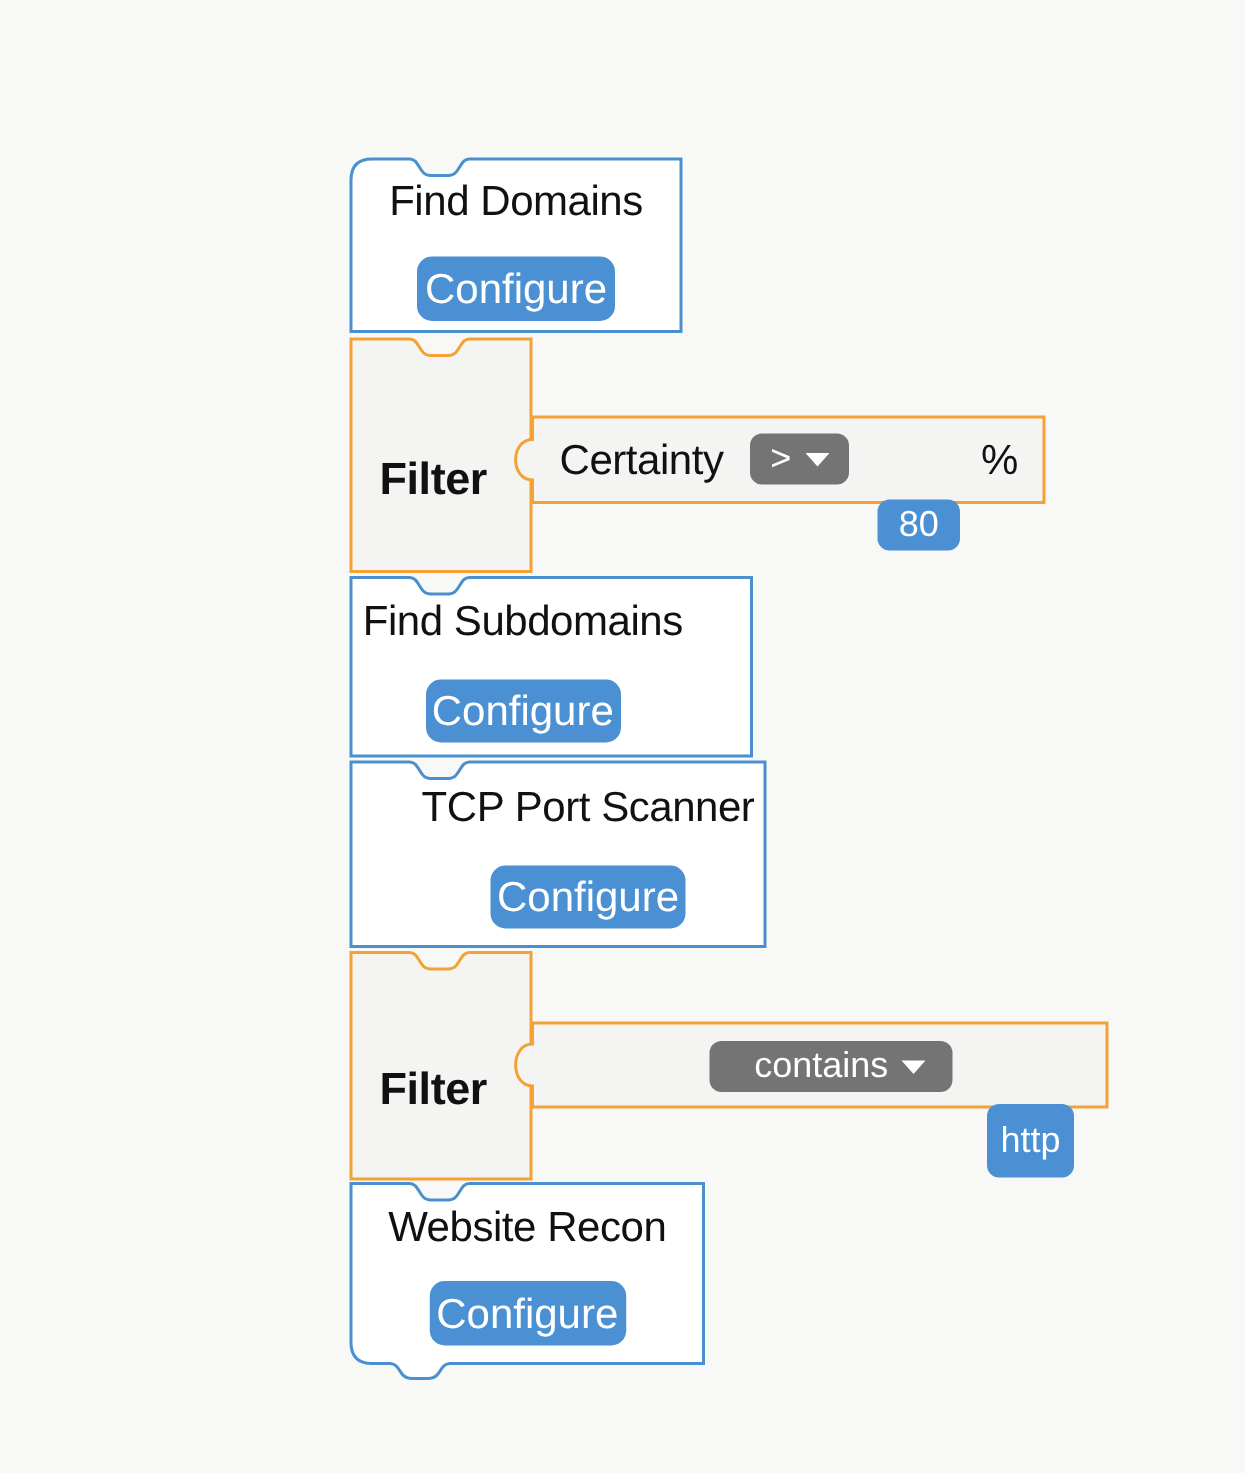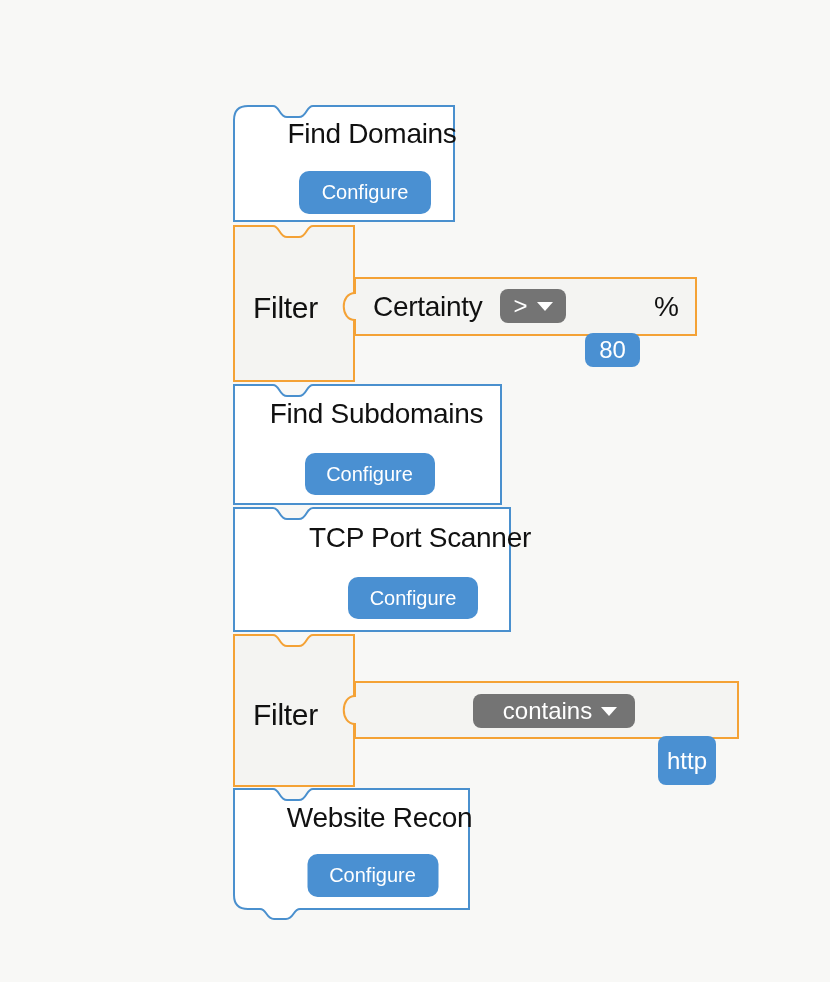--- a/index.html
+++ b/index.html
@@ -11,35 +11,35 @@
     overflow:hidden;
     color:#111;
   }
   .canvas{position:absolute;inset:0;}
   .block{position:absolute;}
   .block svg{position:absolute;top:0;left:0;overflow:visible;display:block;}
   .block-title{
     position:absolute;left:0;width:100%;
     text-align:center;
     font-size:28px;letter-spacing:-0.3px;
-    color:#111;white-space:nowrap;padding-left:28px;
+    color:#111;white-space:nowrap;
   }
   .configure-btn{
     position:absolute;left:50%;transform:translateX(-50%);
     background:#4a90d2;color:#fff;
     border:none;border-radius:10px;
     font-family:"Liberation Sans", sans-serif;
-    font-size:20px;
+    font-size:28px;
     width:132px;height:43px;
     display:flex;align-items:center;justify-content:center;
-    cursor:pointer;white-space:nowrap;margin-left:21px;
+    cursor:pointer;white-space:nowrap;
   }
   .filter-label{
-    position:absolute;left:20px;top:4px;
-    font-size:30px;letter-spacing:-0.3px;
+    position:absolute;left:20px;top:16px;
+    font-size:30px;letter-spacing:-0.3px;font-weight:bold;
   }
   .field-label{
     position:absolute;font-size:28px;letter-spacing:-0.3px;white-space:nowrap;
   }
   .dropdown{
     position:absolute;
     background:#747474;color:#fff;
     border-radius:8px;
     display:flex;align-items:center;justify-content:center;
     gap:9px;

